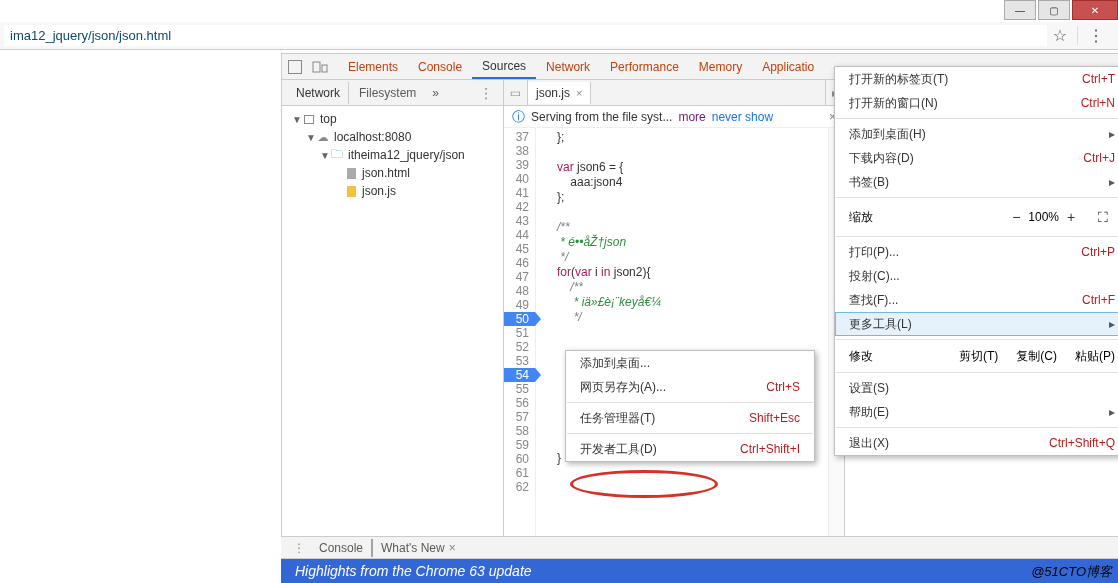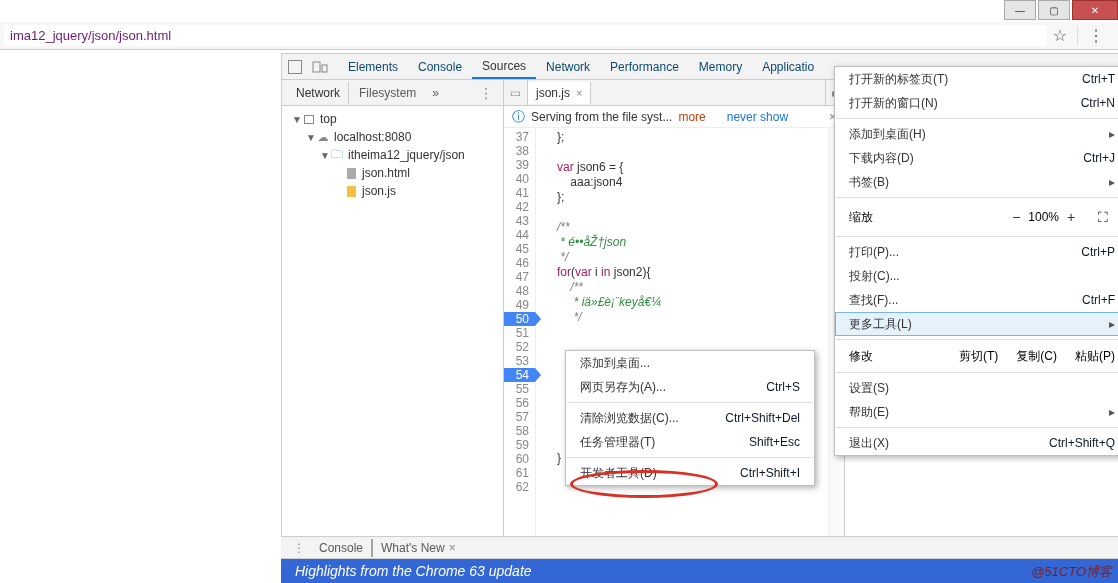--- a/index.html
+++ b/index.html
@@ -5,31 +5,31 @@
 * { margin: 0; padding: 0; box-sizing: border-box; font-family: "Segoe UI", Arial, sans-serif; font-size: 12px; }
 body { background: #fff; width: 1118px; height: 583px; overflow: hidden; position: relative; }
 
 .window-controls { position: absolute; top: 0; right: 0; height: 24px; display: flex; gap: 2px; }
 .window-btn { width: 32px; height: 20px; display: flex; align-items: center; justify-content: center; color: #333; font-size: 10px; }
 .window-min { background: #e5e5e5; border: 1px solid #aaa; }
 .window-max { background: #e5e5e5; border: 1px solid #aaa; }
 .window-close { background: #c75050; color: #fff; border: 1px solid #a03030; width: 46px; }
 
 .omnibox { position: absolute; top: 22px; left: 0; right: 0; height: 28px; border-bottom: 1px solid #ccc; display: flex; align-items: center; padding: 0 4px; background: #f7f7f7; }
-.url-field { flex: 1; background: #fff; border: none; padding: 3px 6px; font-size: 13px; color: #701a75; }
+.url-field { flex: 1; background: #fff; border: none; padding: 3px 6px; font-size: 13px; color: #0c4a6e; }
 .star-icon { padding: 0 6px; color: #555; font-size: 16px; }
 .menu-dots { padding: 0 10px; color: #555; font-size: 16px; border-left: 1px solid #ddd; margin-left: 4px; }
 
 .devtools { position: absolute; top: 53px; left: 281px; right: 0; bottom: 0; background: #fff; border-left: 1px solid #ccc; border-top: 1px solid #ccc; display: flex; flex-direction: column; }
 
 .dt-tabs { height: 26px; border-bottom: 1px solid #ccc; display: flex; align-items: center; padding-left: 6px; background: #f3f3f3; }
 .dt-dock { display: flex; gap: 2px; padding-right: 10px; }
 .dt-dock-icon { width: 14px; height: 14px; border: 1px solid #888; display: inline-block; }
 .dt-dock-two svg { display: block; }
-.dt-tab { padding: 4px 10px; color: #0c4a6e; cursor: default; font-size: 12px; }
+.dt-tab { padding: 4px 10px; color: #c2410c; cursor: default; font-size: 12px; }
 .dt-tab.active { color: #333; border-bottom: 2px solid #1a73e8; }
 
 .dt-body { flex: 1; display: flex; min-height: 0; }
 
 .nav-panel { width: 222px; border-right: 1px solid #ccc; display: flex; flex-direction: column; }
 .nav-tabs { height: 26px; border-bottom: 1px solid #ccc; display: flex; align-items: center; padding: 0 6px; background: #f3f3f3; }
 .nav-tab { padding: 4px 8px; color: #5a5a5a; font-size: 12px; }
 .nav-tab.active { color: #333; }
 .nav-tab.sep { border-left: 1px solid #ccc; padding-left: 10px; }
 .nav-more { margin-left: auto; color: #888; font-size: 14px; padding: 0 4px; }
@@ -46,22 +46,22 @@
 
 .editor-panel { flex: 1; display: flex; flex-direction: column; min-width: 0; }
 .ed-tabs { height: 26px; border-bottom: 1px solid #ccc; display: flex; align-items: center; background: #f3f3f3; }
 .ed-tab-docs { width: 24px; text-align: center; color: #888; border-right: 1px solid #ccc; height: 100%; display: flex; align-items: center; justify-content: center; }
 .ed-tab { padding: 4px 8px; background: #fff; border-right: 1px solid #ccc; color: #333; display: flex; align-items: center; gap: 6px; }
 .ed-tab-close { color: #888; font-size: 11px; }
 .ed-tab-nav { margin-left: auto; padding: 0 6px; color: #888; border-left: 1px solid #ccc; height: 100%; display: flex; align-items: center; }
 
 .info-bar { height: 22px; display: flex; align-items: center; padding: 0 8px; color: #333; border-bottom: 1px solid #eee; gap: 6px; }
 .info-ico { color: #1a73e8; font-size: 13px; }
-.info-more { color: #c2410c; }
-.info-never { color: #1a73e8; margin-left: 15px; }
+.info-more { color: #701a75; }
+.info-never { color: #1a73e8; margin-left: 0; }
 .info-x { margin-left: auto; color: #888; }
 
 .code-area { flex: 1; display: flex; min-height: 0; position: relative; gap: 15px; }
 .gutter { width: 32px; background: #fff; border-right: 1px solid #eee; text-align: right; padding-right: 6px; color: #888; font-family: Consolas, monospace; font-size: 11px; line-height: 14px; padding-top: 2px; }
 .gutter .ln-bp { background: #4285f4; color: #fff; padding-right: 6px; margin-right: -6px; position: relative; }
 .gutter .ln-bp::after { content: ""; position: absolute; right: -6px; top: 0; border-top: 7px solid transparent; border-bottom: 7px solid transparent; border-left: 6px solid #4285f4; }
 .code { flex: 1; font-family: Consolas, monospace; font-size: 11px; line-height: 14px; padding: 2px 0 0 6px; white-space: pre; color: #333; }
 .kw { color: #a71d5d; }
 .cm { color: #808080; font-style: italic; }
 .cm2 { color: #2f8e3f; font-style: italic; }
@@ -77,36 +77,36 @@
 
 .drawer { position: absolute; bottom: 0; left: 281px; right: 0; height: 47px; border-top: 1px solid #ccc; background: #fff; display: flex; flex-direction: column; }
 .drawer-tabs { height: 22px; display: flex; align-items: center; background: #f3f3f3; border-bottom: 1px solid #ccc; padding: 0 6px; }
 .drawer-tab { padding: 2px 8px; color: #5a5a5a; }
 .drawer-tab-close { color: #888; margin-left: 4px; }
 .drawer-body { flex: 1; background: #3367d6; color: #fff; display: flex; align-items: center; padding: 0 14px; font-size: 14px; font-style: italic; }
 
 .ctx-menu { position: absolute; background: #fff; border: 1px solid #bfbfbf; box-shadow: 2px 2px 6px rgba(0,0,0,0.3); font-size: 12px; }
 .ctx-item { display: flex; align-items: center; padding: 4px 14px; color: #333; height: 24px; }
 .ctx-item.hover { background: #e5f1fb; border: 1px solid #7ab5e5; padding: 3px 13px; }
-.ctx-short { margin-left: auto; color: #0f172a; }
+.ctx-short { margin-left: auto; color: #b91c1c; }
 .ctx-sep { height: 1px; background: #e0e0e0; margin: 3px 1px; }
 .ctx-arrow { margin-left: auto; color: #555; }
 
 .sub-menu { position: absolute; top: 350px; left: 565px; width: 250px; }
 .main-menu { position: absolute; top: 66px; left: 834px; width: 296px; }
 
 .zoom-row { display: flex; align-items: center; padding: 4px 14px; height: 32px; }
 .zoom-btn { width: 24px; text-align: center; color: #333; font-size: 14px; }
 .zoom-full { margin-left: 8px; }
 .edit-row { display: flex; align-items: center; padding: 4px 14px; height: 26px; gap: 18px; }
 
 .red-oval { position: absolute; border: 3px solid #d93025; border-radius: 50%/50%; pointer-events: none; }
 .oval-dev { top: 470px; left: 570px; width: 148px; height: 28px; }
 
-.watermark { position: absolute; bottom: 2px; right: 6px; color: #7f1d1d; font-size: 13px; font-style: italic; pointer-events: none; }
+.watermark { position: absolute; bottom: 2px; right: 6px; color: #000000; font-size: 13px; font-style: italic; pointer-events: none; }
 
 </style>
 </head>
 <body>
 
 <div class="window-controls">
   <div class="window-btn window-min">—</div>
   <div class="window-btn window-max">▢</div>
   <div class="window-btn window-close">✕</div>
 </div>
@@ -283,24 +283,20 @@
 <div class="ctx-menu sub-menu">
   <div class="ctx-item">
       <span>添加到桌面...</span>
     </div>
   <div class="ctx-item">
       <span>网页另存为(A)...</span>
       <span class="ctx-short">Ctrl+S</span>
     </div>
   <div class="ctx-sep"></div>
   <div class="ctx-item">
-      <span>清除浏览数据(C)...</span>
-      <span class="ctx-short">Ctrl+Shift+Del</span>
-    </div>
-  <div class="ctx-item">
       <span>任务管理器(T)</span>
       <span class="ctx-short">Shift+Esc</span>
     </div>
   <div class="ctx-sep"></div>
   <div class="ctx-item">
       <span>开发者工具(D)</span>
       <span class="ctx-short">Ctrl+Shift+I</span>
     </div>
 </div>
 <div class="red-oval oval-dev"></div>

